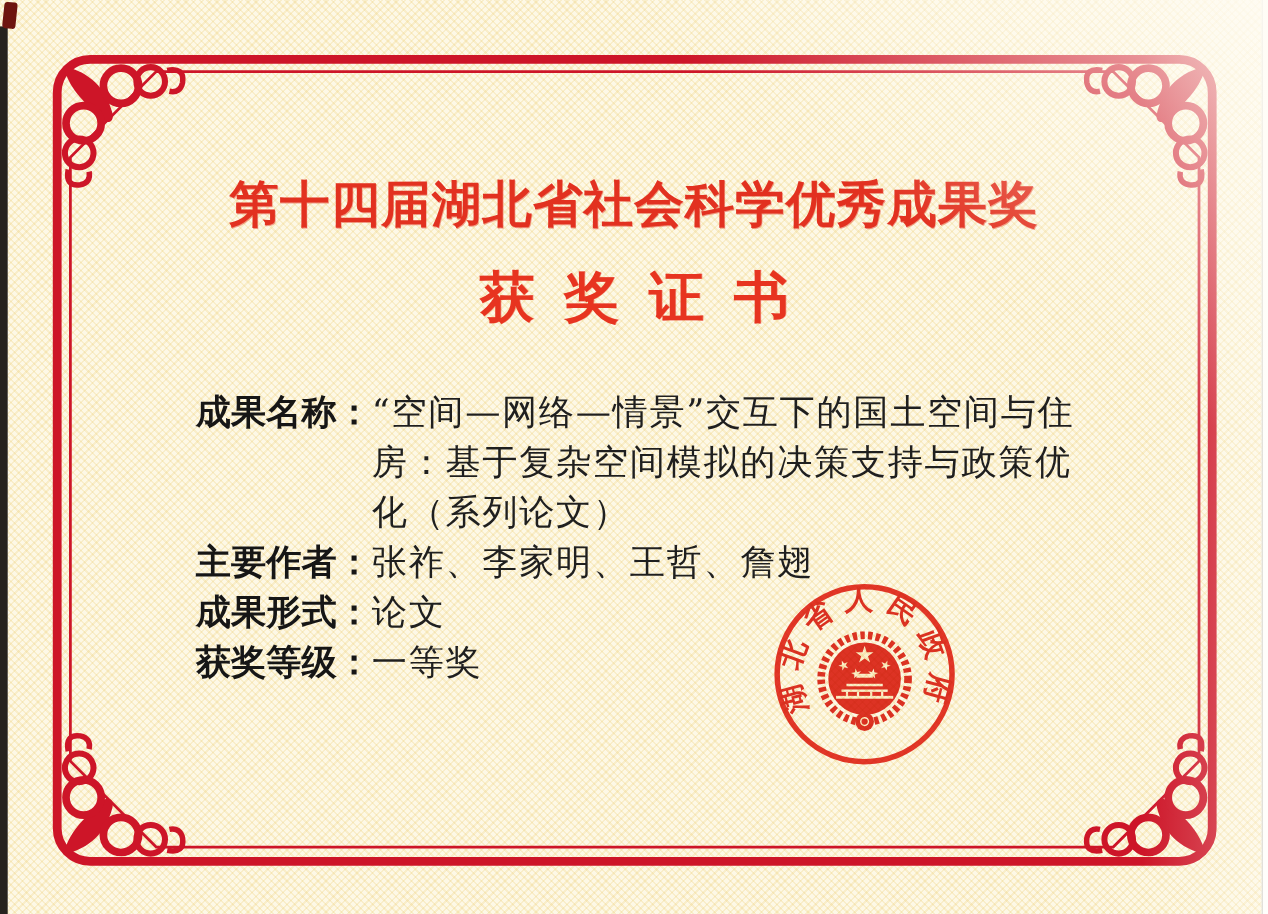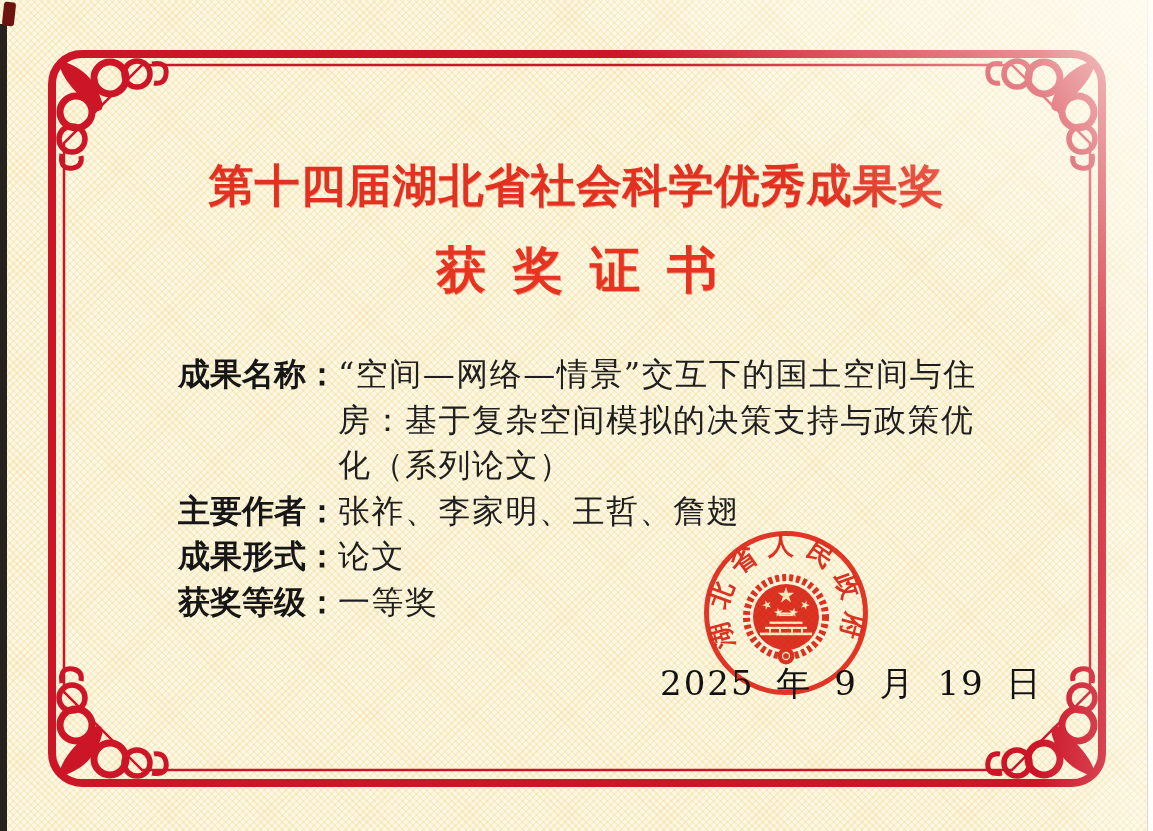--- a/index.html
+++ b/index.html
@@ -178,20 +178,19 @@
         <rect x="-17" y="12" width="2" height="3.8"></rect>
         <rect x="-7" y="12" width="2" height="3.8"></rect>
         <rect x="5" y="12" width="2" height="3.8"></rect>
         <rect x="15" y="12" width="2" height="3.8"></rect>
         <rect x="-21" y="9.8" width="42" height="2.2"></rect>
         <rect x="-26" y="15.6" width="52" height="2.6"></rect>
       </g>
     </g>
   </svg>
 
-  <div class="cert-date">2025 年 9 月 19 日</div>
 
   <div class="edge-left"></div>
   <div class="edge-mark"></div>
   <div class="edge-right"></div>
   <div class="fade-overlay"></div>
 
 </div>
 
 </body></html>

